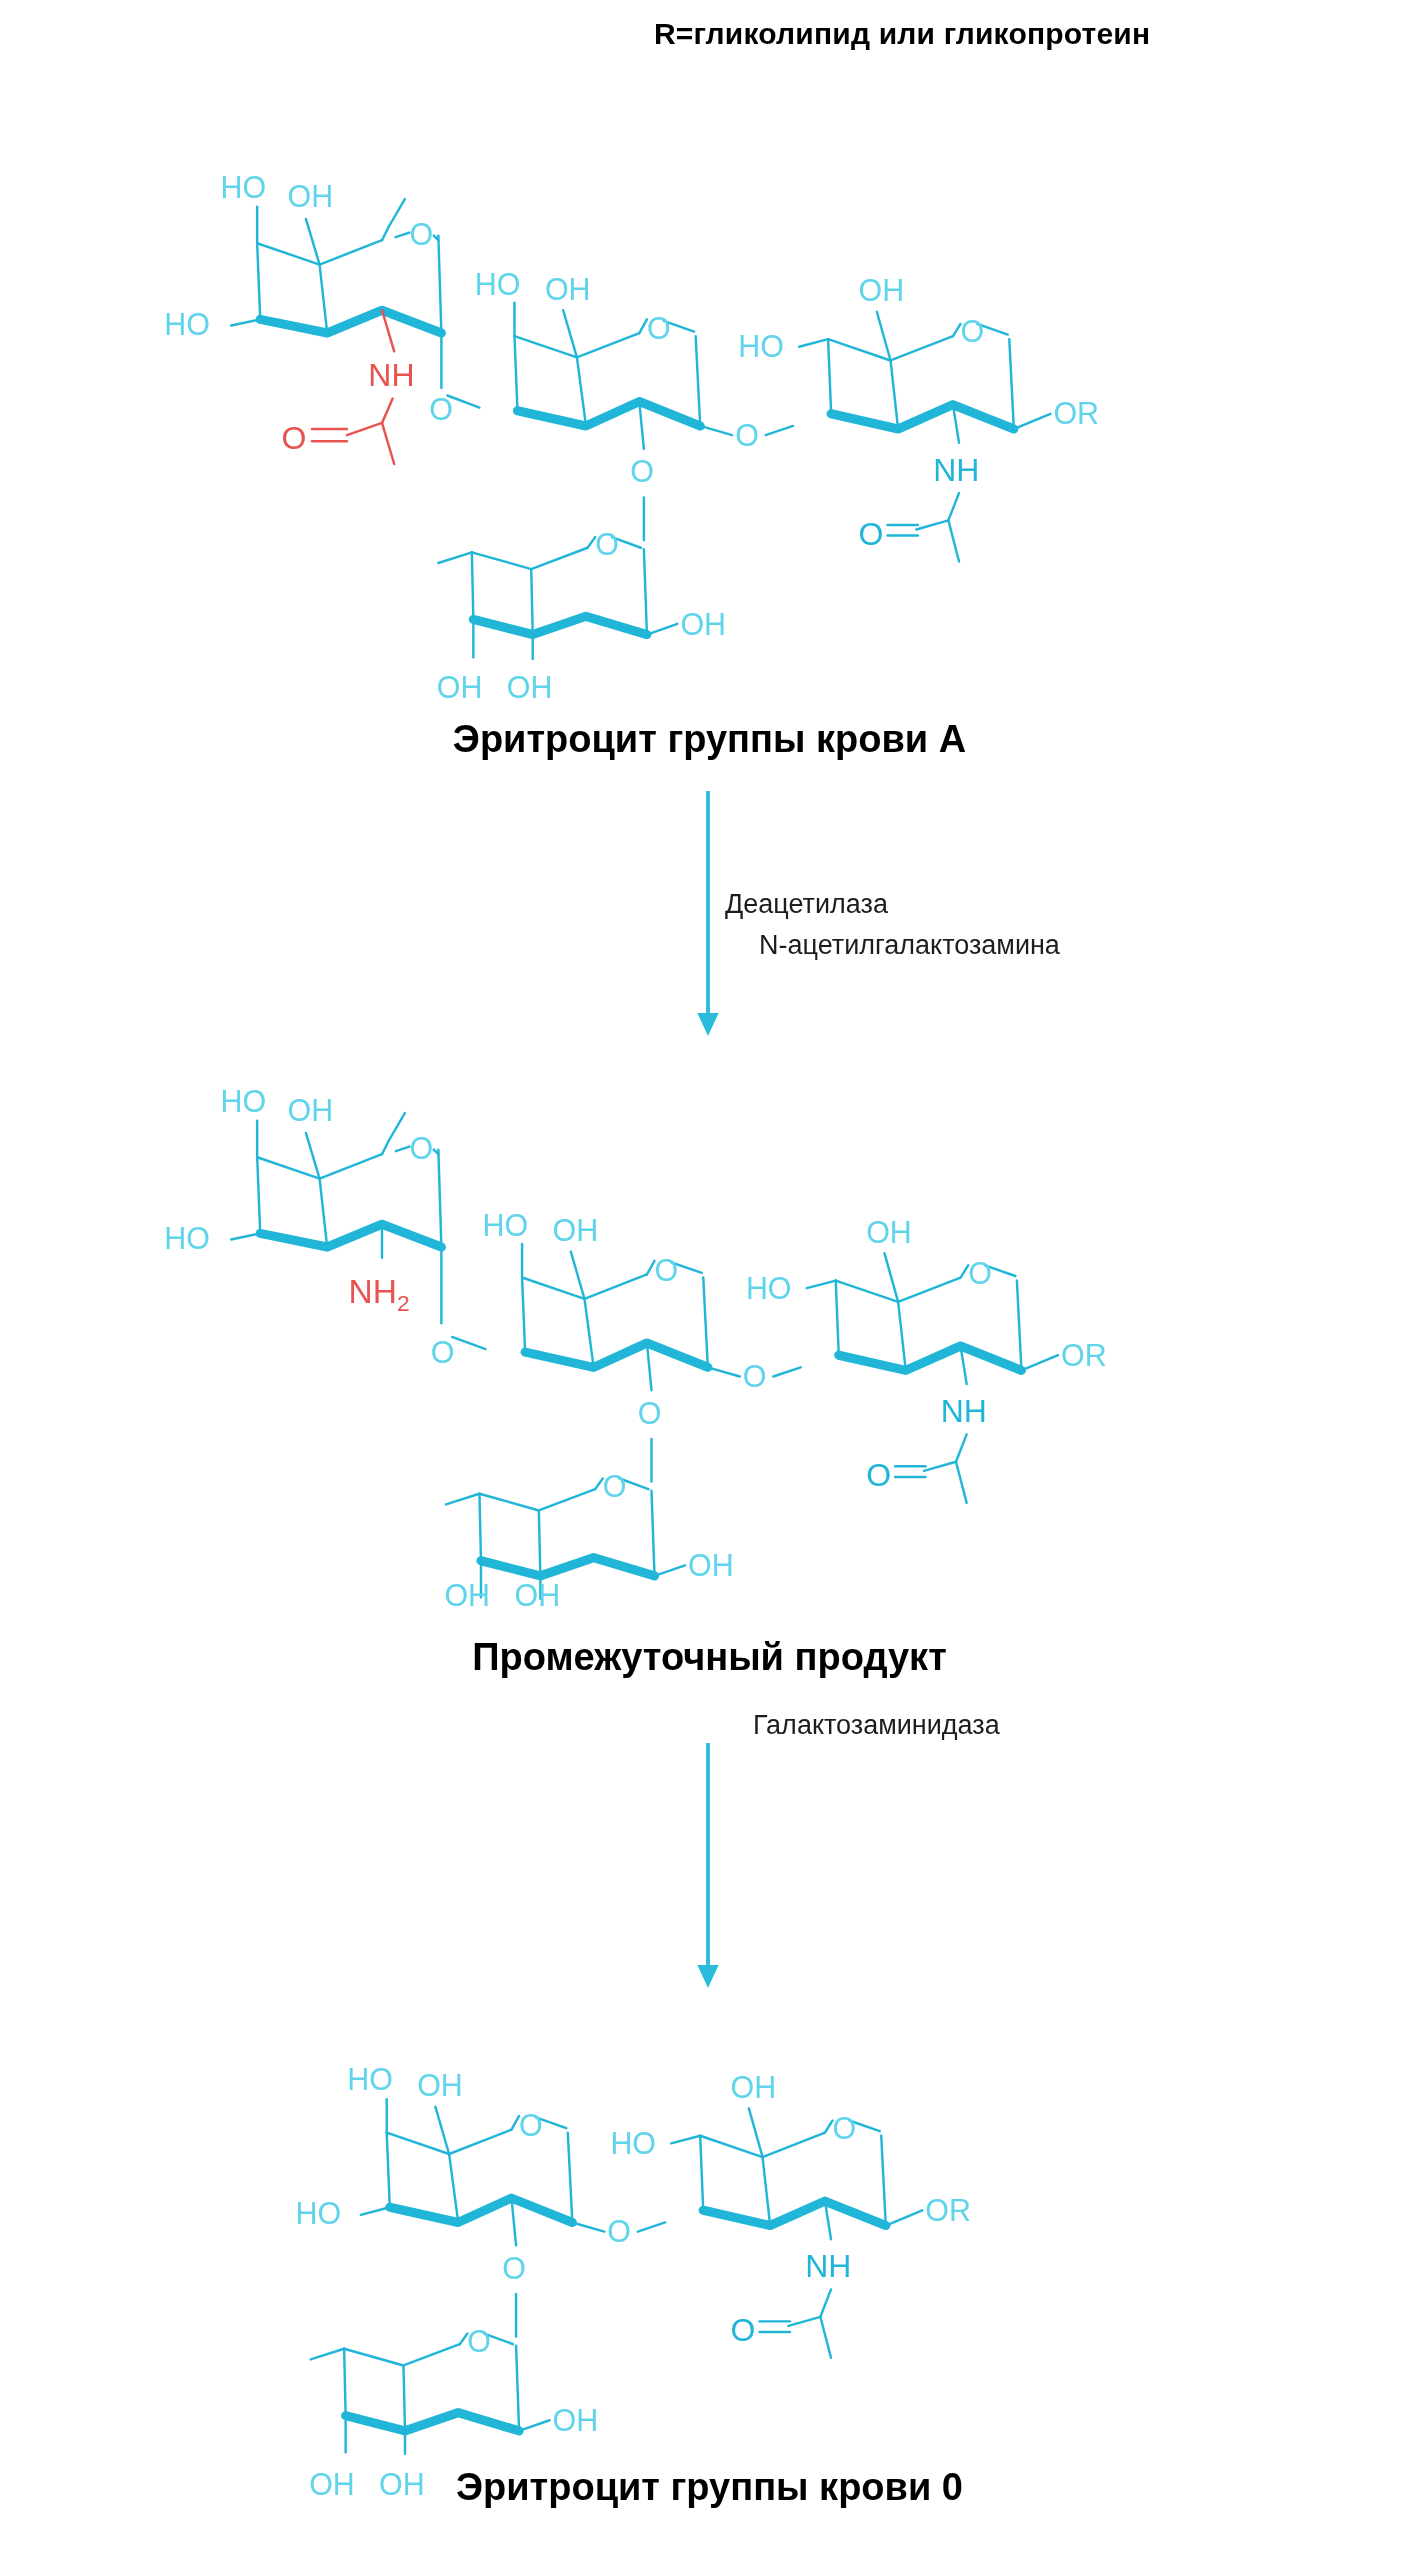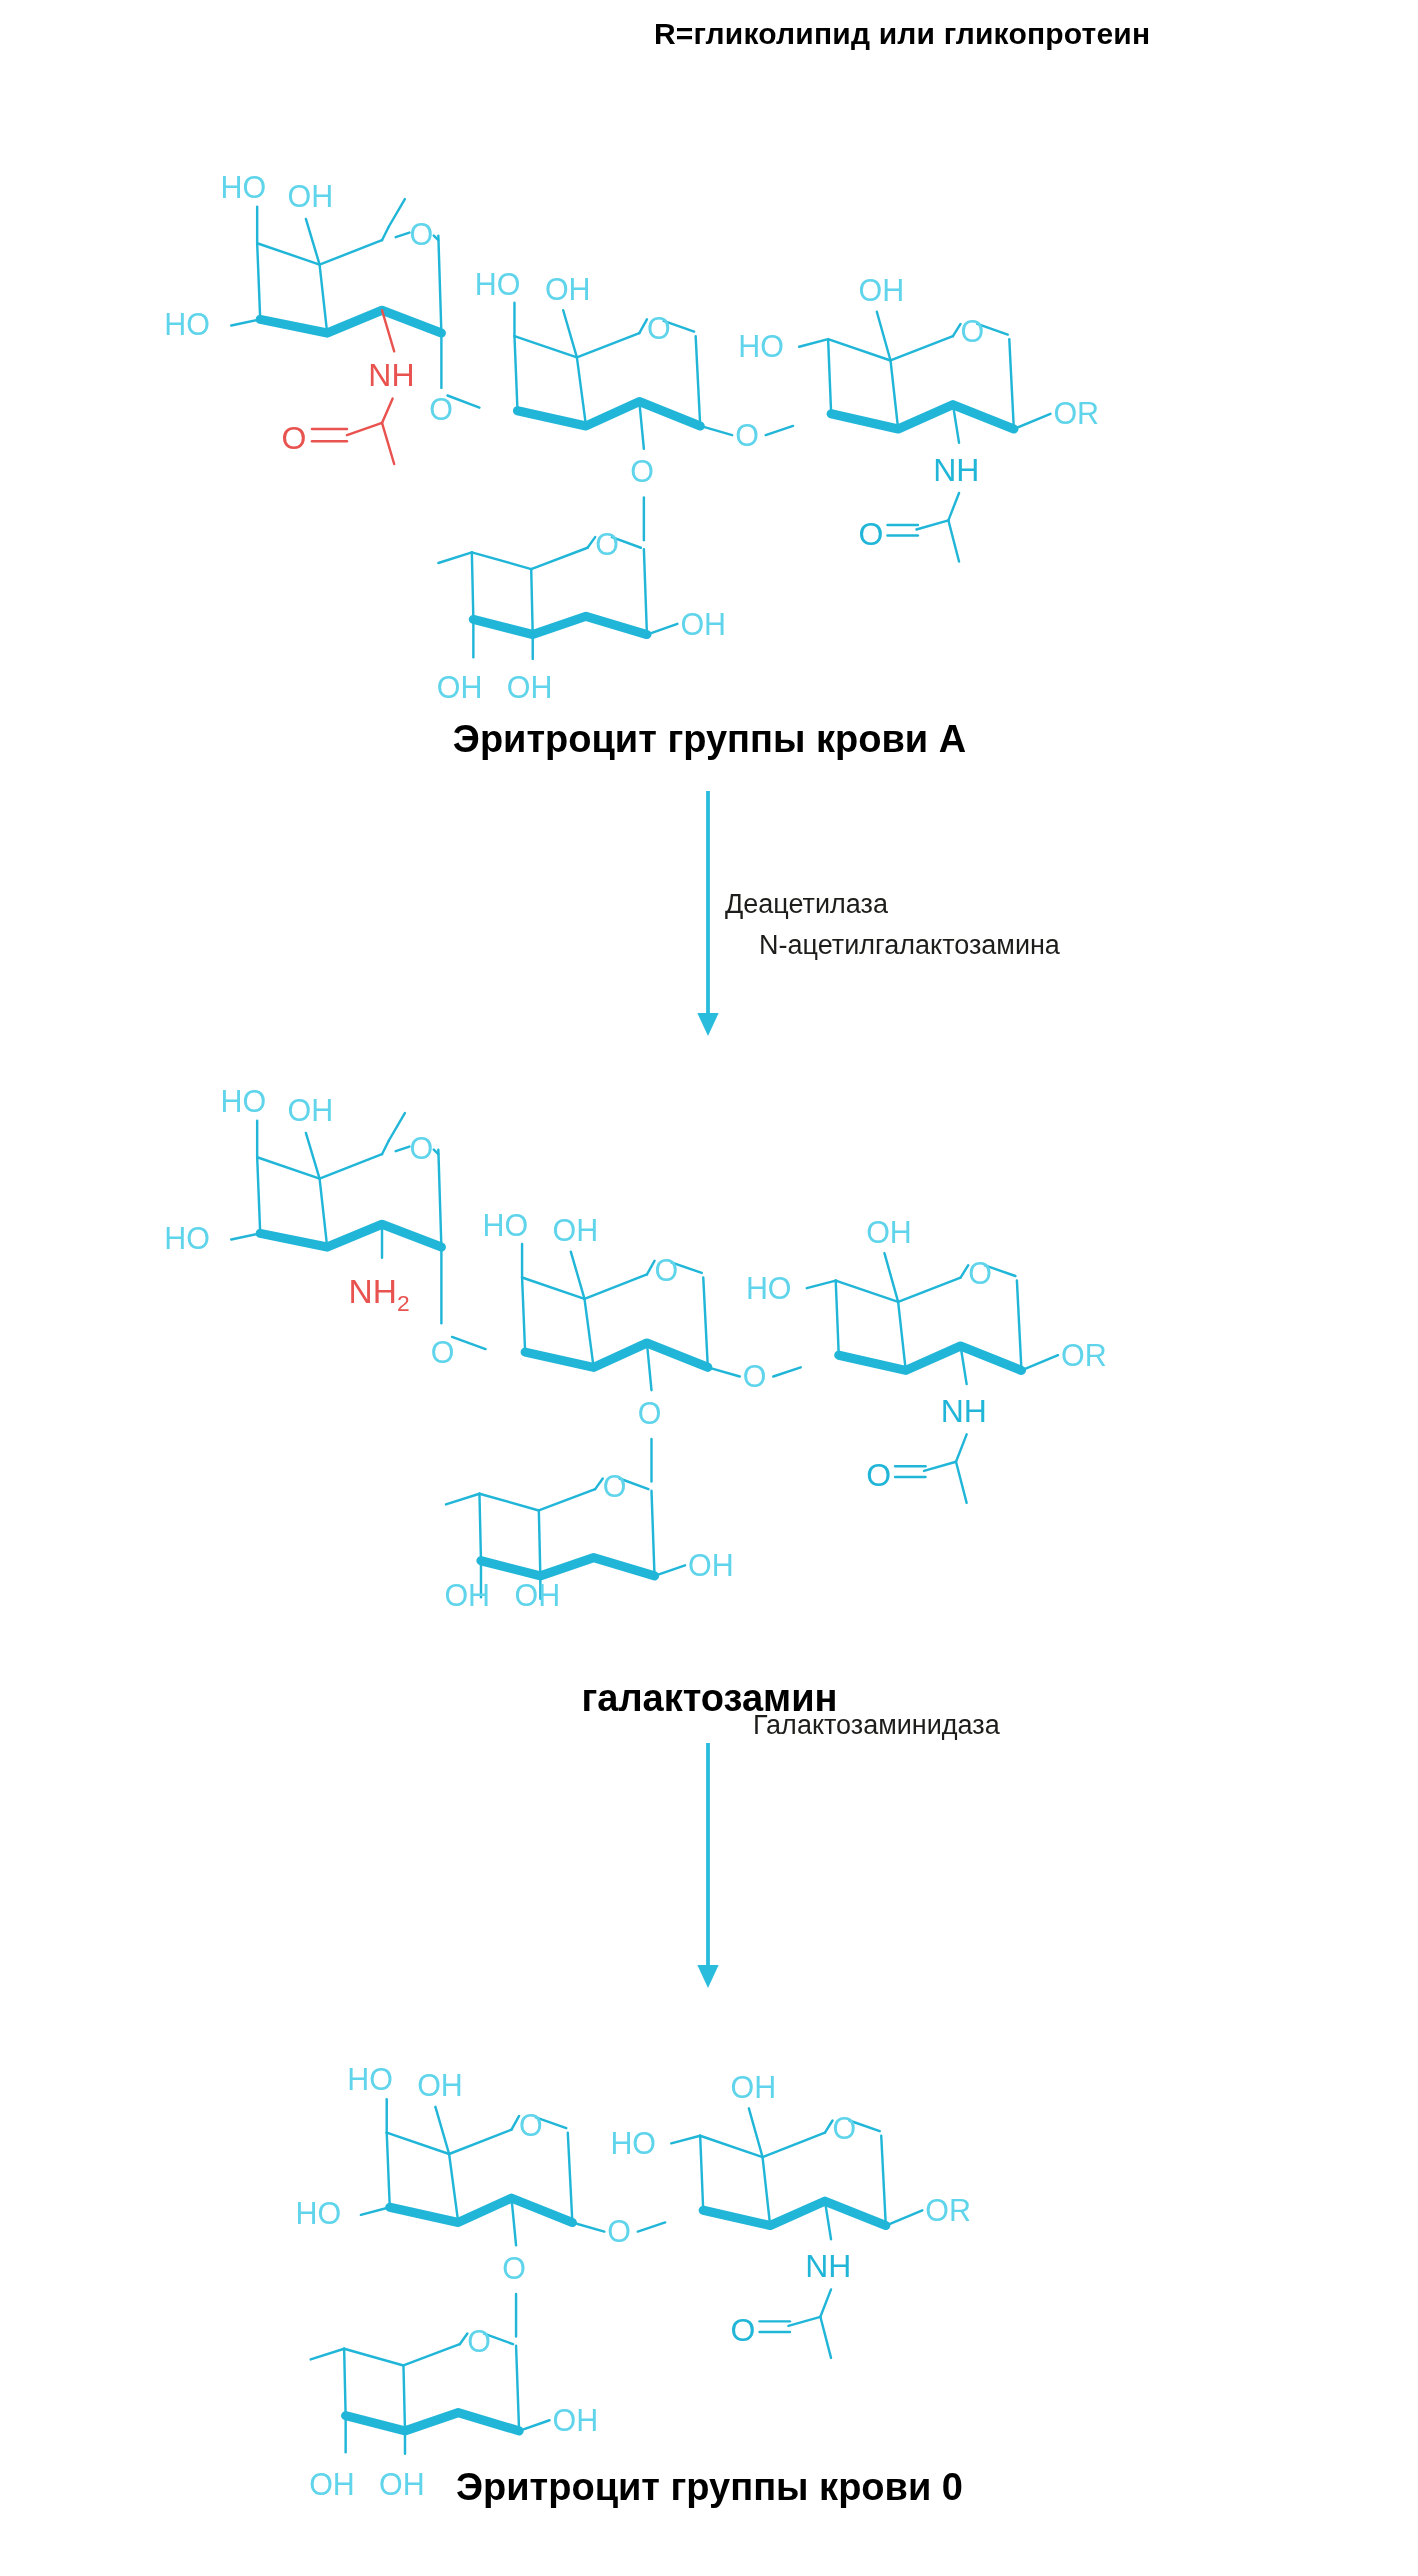--- a/index.html
+++ b/index.html
@@ -248,21 +248,21 @@
       <path d="M350 642 L306 656"></path>
       <path d="M352 730 L352 778"></path>
       <text x="304" y="790" fill="#5fd4ea" stroke="none" font-size="40" font-family="Liberation Sans, sans-serif">OH</text>
       <path d="M430 750 L430 780"></path>
       <text x="396" y="790" fill="#5fd4ea" stroke="none" font-size="40" font-family="Liberation Sans, sans-serif">OH</text>
       <path d="M580 750 L620 736"></path>
       <text x="624" y="750" fill="#5fd4ea" stroke="none" font-size="40" font-family="Liberation Sans, sans-serif">OH</text>
     </g>
   </svg>
 
-  <div class="txt caption" style="top:1677px;">галактозамин</div>
+  <div class="txt caption" style="top:1636px;">Промежуточный продукт</div>
 
   <svg class="struct" style="left:685px;top:1743px;" width="46" height="251" viewBox="0 0 60 330">
     <line x1="30" y1="0" x2="30" y2="300" stroke="#29bcdc" stroke-width="5"></line>
     <polygon points="30,322 16,292 44,292" fill="#29bcdc"></polygon>
   </svg>
   <div class="txt enzyme" style="left:753px;top:1710px;text-align:center;">Галактозаминидаза</div>
 
   <svg class="struct" style="left:335px;top:1979px;" width="989" height="563" viewBox="0 0 1300 740">
 
     <g fill="none" stroke="#21b6d8" stroke-width="3.2" stroke-linecap="round" stroke-linejoin="round">

